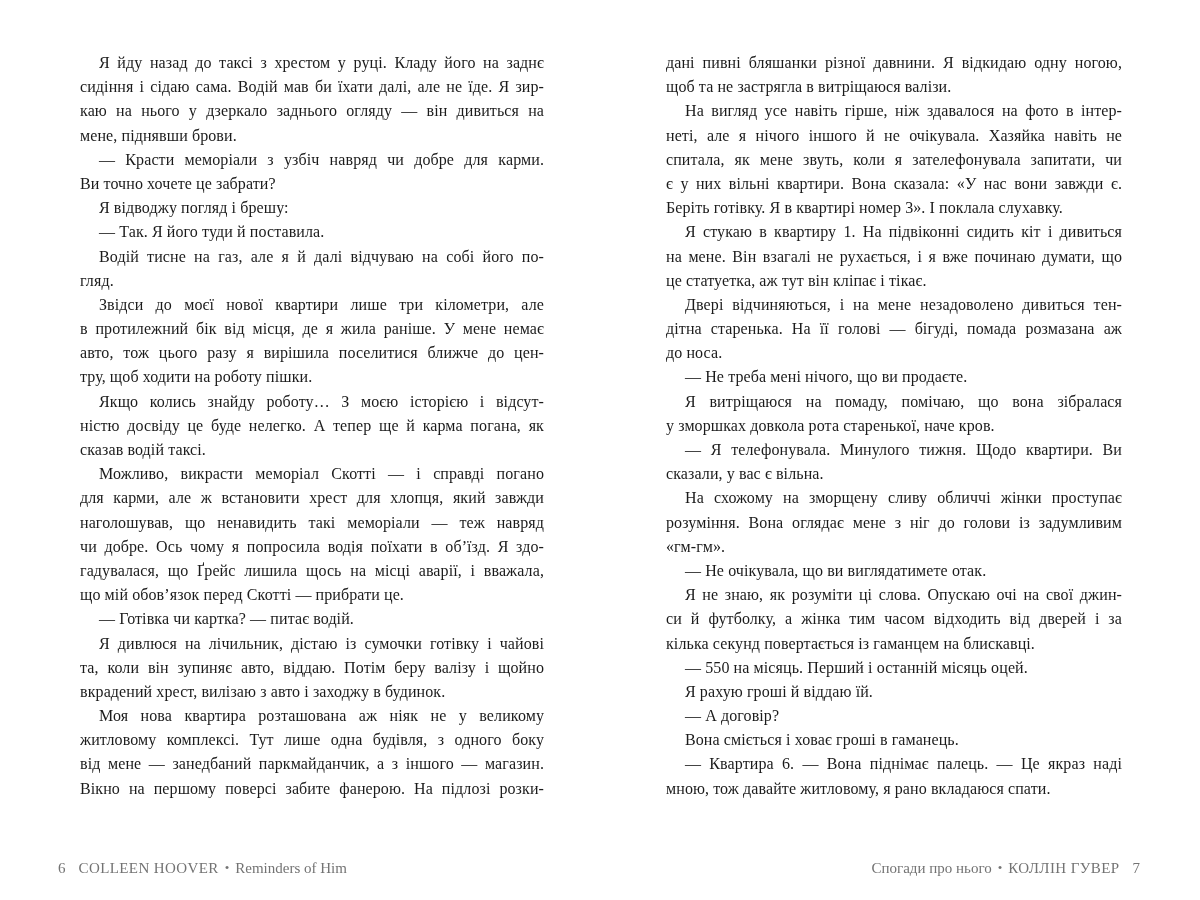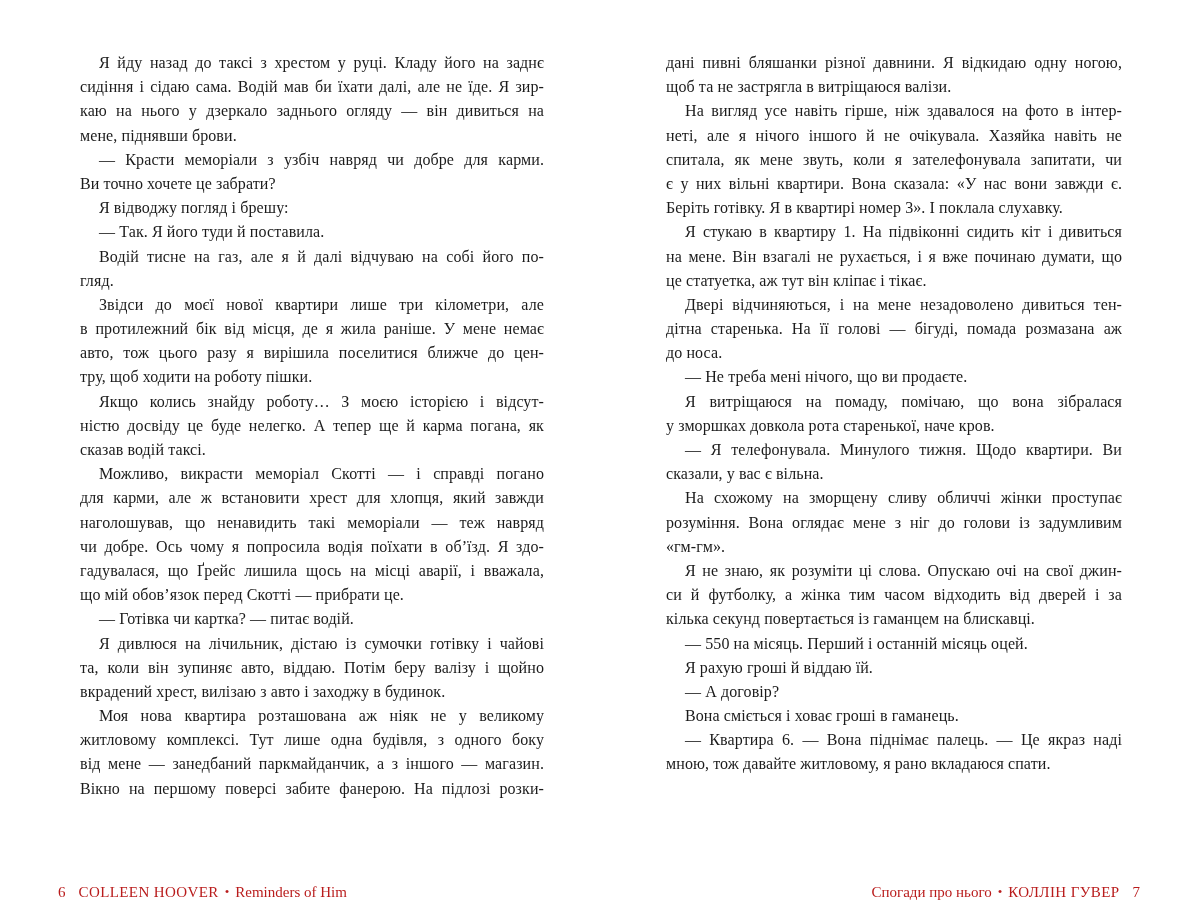--- a/index.html
+++ b/index.html
@@ -33,22 +33,21 @@
   .line.jst {
     text-align: justify;
     text-align-last: justify;
   }
   .line.ind { padding-left: 19px; text-align: center; }
   .footer {
     position: absolute;
     top: 860px;
     font-size: 15px;
     white-space: nowrap;
-    color: #b91c1c;
-    margin-top: 24px;
+    color: #737373;
   }
   #left-footer  { left: 58px; }
   #right-footer { right: 60px; text-align: center; }
   .footer .pagenum { display: inline-block; }
   #left-footer  .pagenum { margin-right: 13px; }
   #right-footer .pagenum { margin-left: 13px; }
   .footer .bullet {
     display: inline-block;
     margin: 0 6px;
     font-size: 13px;
@@ -108,20 +107,21 @@
     <div class="line jst">дітна старенька. На її голові — бігуді, помада розмазана аж</div>
     <div class="line">до носа.</div>
     <div class="line ind">— Не треба мені нічого, що ви продаєте.</div>
     <div class="line ind jst">Я витріщаюся на помаду, помічаю, що вона зібралася</div>
     <div class="line">у зморшках довкола рота старенької, наче кров.</div>
     <div class="line ind jst">— Я телефонувала. Минулого тижня. Щодо квартири. Ви</div>
     <div class="line">сказали, у вас є вільна.</div>
     <div class="line ind jst">На схожому на зморщену сливу обличчі жінки проступає</div>
     <div class="line jst">розуміння. Вона оглядає мене з ніг до голови із задумливим</div>
     <div class="line">«гм-гм».</div>
+    <div class="line ind">— Не очікувала, що ви виглядатимете отак.</div>
     <div class="line ind jst">Я не знаю, як розуміти ці слова. Опускаю очі на свої джин-</div>
     <div class="line jst">си й футболку, а жінка тим часом відходить від дверей і за</div>
     <div class="line">кілька секунд повертається із гаманцем на блискавці.</div>
     <div class="line ind">— 550 на місяць. Перший і останній місяць оцей.</div>
     <div class="line ind">Я рахую гроші й віддаю їй.</div>
     <div class="line ind">— А договір?</div>
     <div class="line ind">Вона сміється і ховає гроші в гаманець.</div>
     <div class="line ind jst">— Квартира 6. — Вона піднімає палець. — Це якраз наді</div>
     <div class="line">мною, тож давайте житловому, я рано вкладаюся спати.</div>
   </div>

